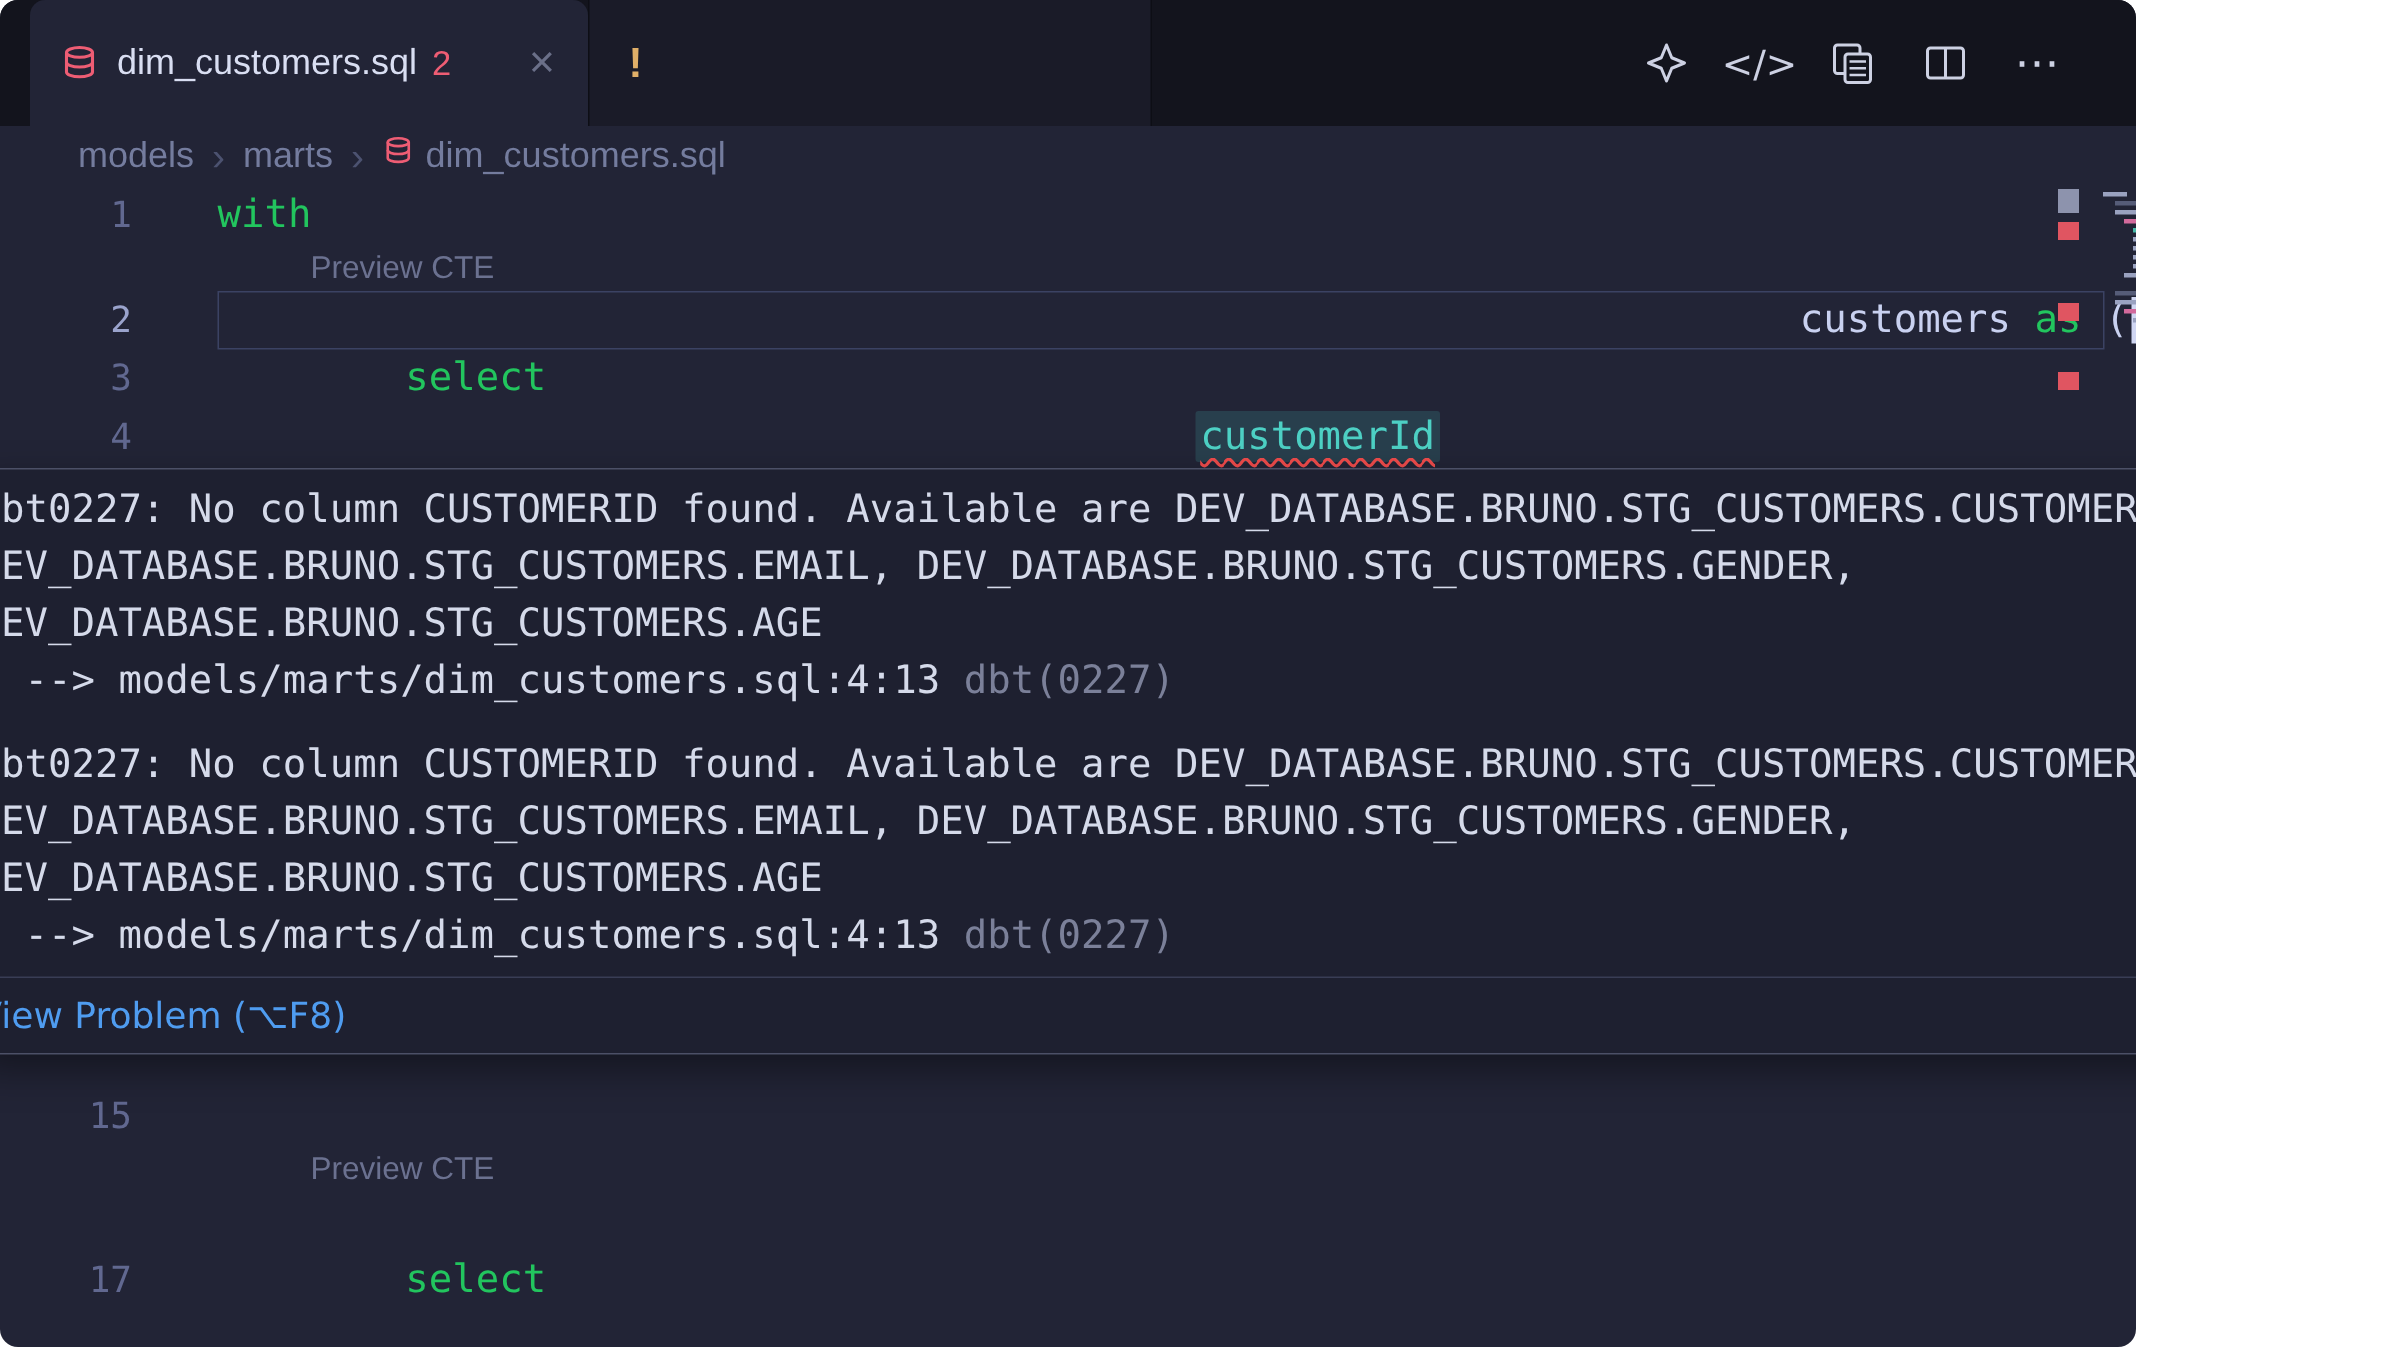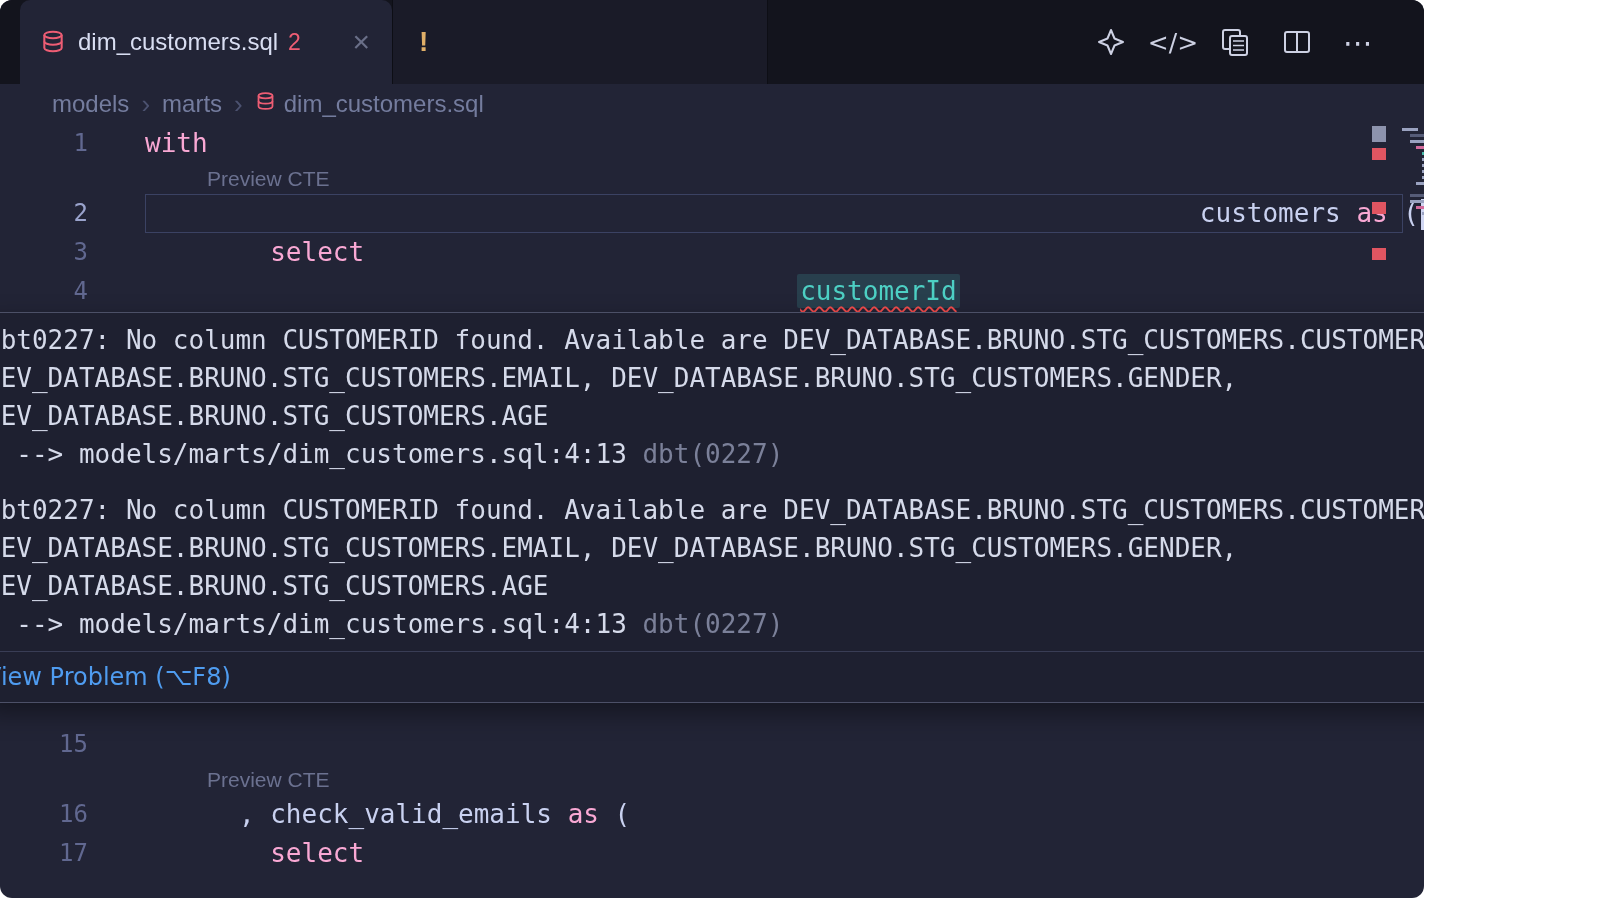--- a/index.html
+++ b/index.html
@@ -31,21 +31,21 @@
   .crumb { white-space:nowrap; }
   .crumb-sep { color:#4c5270; margin:0 12px; font-size:26px; }
   .crumb-file { display:flex; align-items:center; gap:8px; }
 
   
   .row { position:absolute; left:0; width:100%; height:39px; line-height:39px; }
   .num { position:absolute; left:0; width:88px; text-align:right; font-family:"DejaVu Sans Mono", monospace; font-size:24px; color:#616890; }
   .num.active { color:#9aa3cc; }
   .cl { margin-left:145px; font-family:"DejaVu Sans Mono", monospace; font-size:26px; color:#c9d1f0; white-space:pre; position:relative; z-index:2; }
   .i4 { padding-left:4ch;text-align:right; } .i6 { padding-left:6ch; } .i8 { padding-left:8ch; } .i12 { padding-left:12ch;text-align:center; }
-  .kw { color:#f9a8d4; }
+  .kw { color:#22c55e; }
   .lens-row { position:absolute; left:0; width:100%; height:31px; line-height:31px; }
   .lens { margin-left:207px; font-size:21px; color:#6b7190; cursor:pointer; }
   .cur-box { position:absolute; left:145px; width:1258px; top:0; bottom:0; border:1px solid #3b4263; z-index:1; }
   .cursor { display:inline-block; width:3px; height:31px; background:#d0d6f2; vertical-align:middle; margin-left:2px; }
   .hl-teal {
     color:#4dd0c4; background:rgba(77,208,196,0.16); padding:2px 3px; border-radius:2px;
     text-decoration-line:underline; text-decoration-style:wavy; text-decoration-color:#f14c4c;
     text-decoration-thickness:2px; text-underline-offset:6px;
   }
 
@@ -171,24 +171,20 @@
 
   <div class="row" style="top:725px">
     <span class="num">15</span>
     <div class="cl"></div>
   </div>
 
   <div class="lens-row" style="top:764px">
     <span class="lens">Preview CTE</span>
   </div>
 
-  <div class="row" style="top:795px">
-    <span class="num">16</span>
-    <div class="cl i6"><span>, check_valid_emails </span><span class="kw">as</span><span> (</span></div>
-  </div>
 
   <div class="row" style="top:834px">
     <span class="num">17</span>
     <div class="cl i8"><span class="kw">select</span></div>
   </div>
 
   <div class="minimap">
     <div class="mm-light"></div>
     <div class="mm-red"></div>
     <div class="mr"><i class="b-w" style="width:16px"></i></div>

